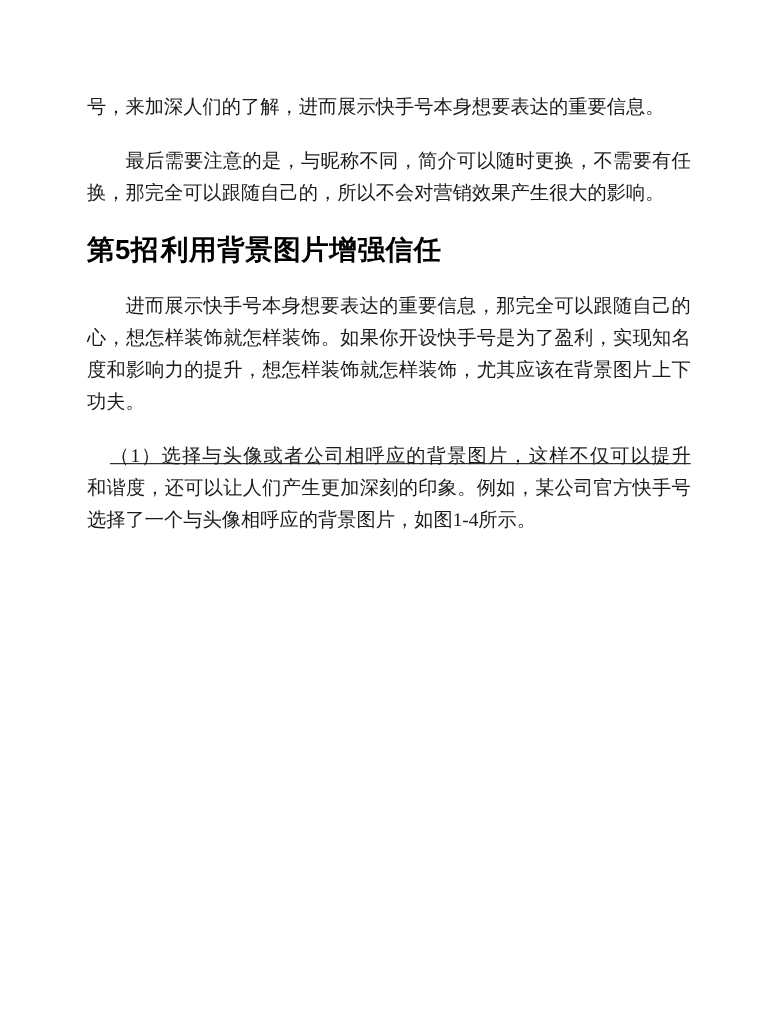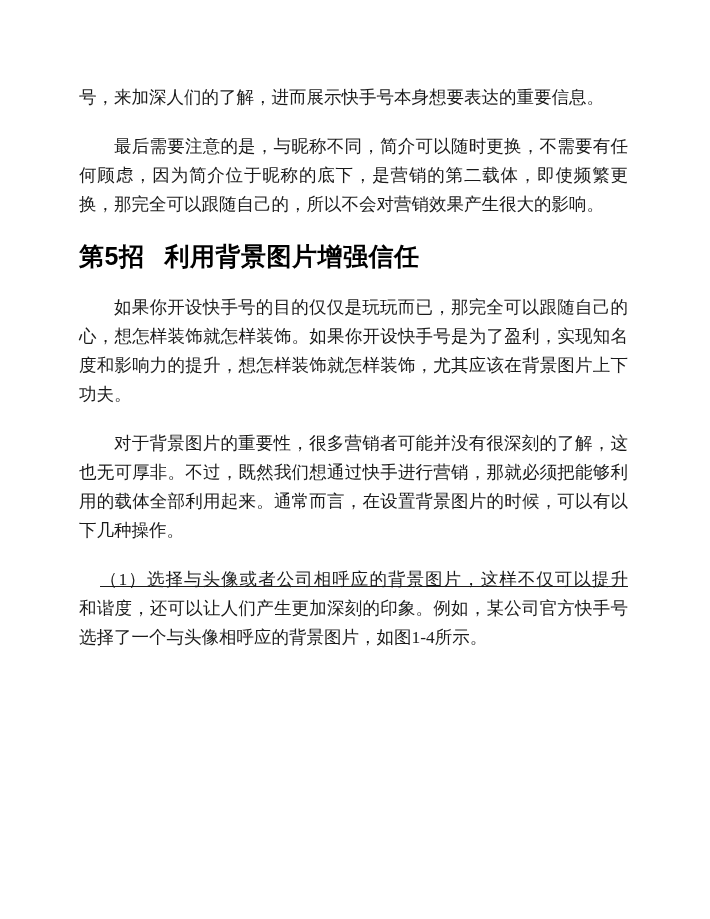--- a/index.html
+++ b/index.html
@@ -42,21 +42,21 @@
   }
   .line.indent {
     text-indent: 2em;
   }
   .line.indent-sm {
     text-indent: 1.2em;
     text-decoration: underline;
   }
   .heading {
     display: flex;
-    gap: 20px;
+    gap: 2px;
     margin: 20px 0;
     font-family: "Liberation Sans", "DejaVu Sans", sans-serif;
     font-weight: 700;
     font-size: 25px;
     line-height: 34px;
     color: var(--heading-color, #000000);
     letter-spacing: 0.5px;
   }
 </style>
 </head>
@@ -64,42 +64,35 @@
 
 <div class="page">
   <div class="content">
 
     <p class="para">
       <span class="line last">号，来加深人们的了解，进而展示快手号本身想要表达的重要信息。</span>
     </p>
 
     <p class="para">
       <span class="line indent">最后需要注意的是，与昵称不同，简介可以随时更换，不需要有任</span>
-      <span class="line">何顾虑，因为简介位于昵称的底下，是营销的第二载体，即使频繁更</span>
       <span class="line last">换，那完全可以跟随自己的，所以不会对营销效果产生很大的影响。</span>
     </p>
 
     <h2 class="heading">
       <span>第5招</span>
       <span>利用背景图片增强信任</span>
     </h2>
 
     <p class="para">
-      <span class="line indent">如果你开设快手号的目的仅仅是玩玩而已，那完全可以跟随自己的</span>
+      <span class="line indent">进而展示快手号本身想要表达的重要信息，那完全可以跟随自己的</span>
       <span class="line">心，想怎样装饰就怎样装饰。如果你开设快手号是为了盈利，实现知名</span>
       <span class="line">度和影响力的提升，想怎样装饰就怎样装饰，尤其应该在背景图片上下</span>
       <span class="line last">功夫。</span>
     </p>
 
-    <p class="para">
-      <span class="line indent">对于背景图片的重要性，很多营销者可能并没有很深刻的了解，这</span>
-      <span class="line">也无可厚非。不过，既然我们想通过快手进行营销，那就必须把能够利</span>
-      <span class="line">用的载体全部利用起来。通常而言，在设置背景图片的时候，可以有以</span>
-      <span class="line last">下几种操作。</span>
-    </p>
 
     <p class="para">
       <span class="line indent-sm">（1）选择与头像或者公司相呼应的背景图片，这样不仅可以提升</span>
       <span class="line">和谐度，还可以让人们产生更加深刻的印象。例如，某公司官方快手号</span>
       <span class="line last">选择了一个与头像相呼应的背景图片，如图1-4所示。</span>
     </p>
 
   </div>
 </div>
 

